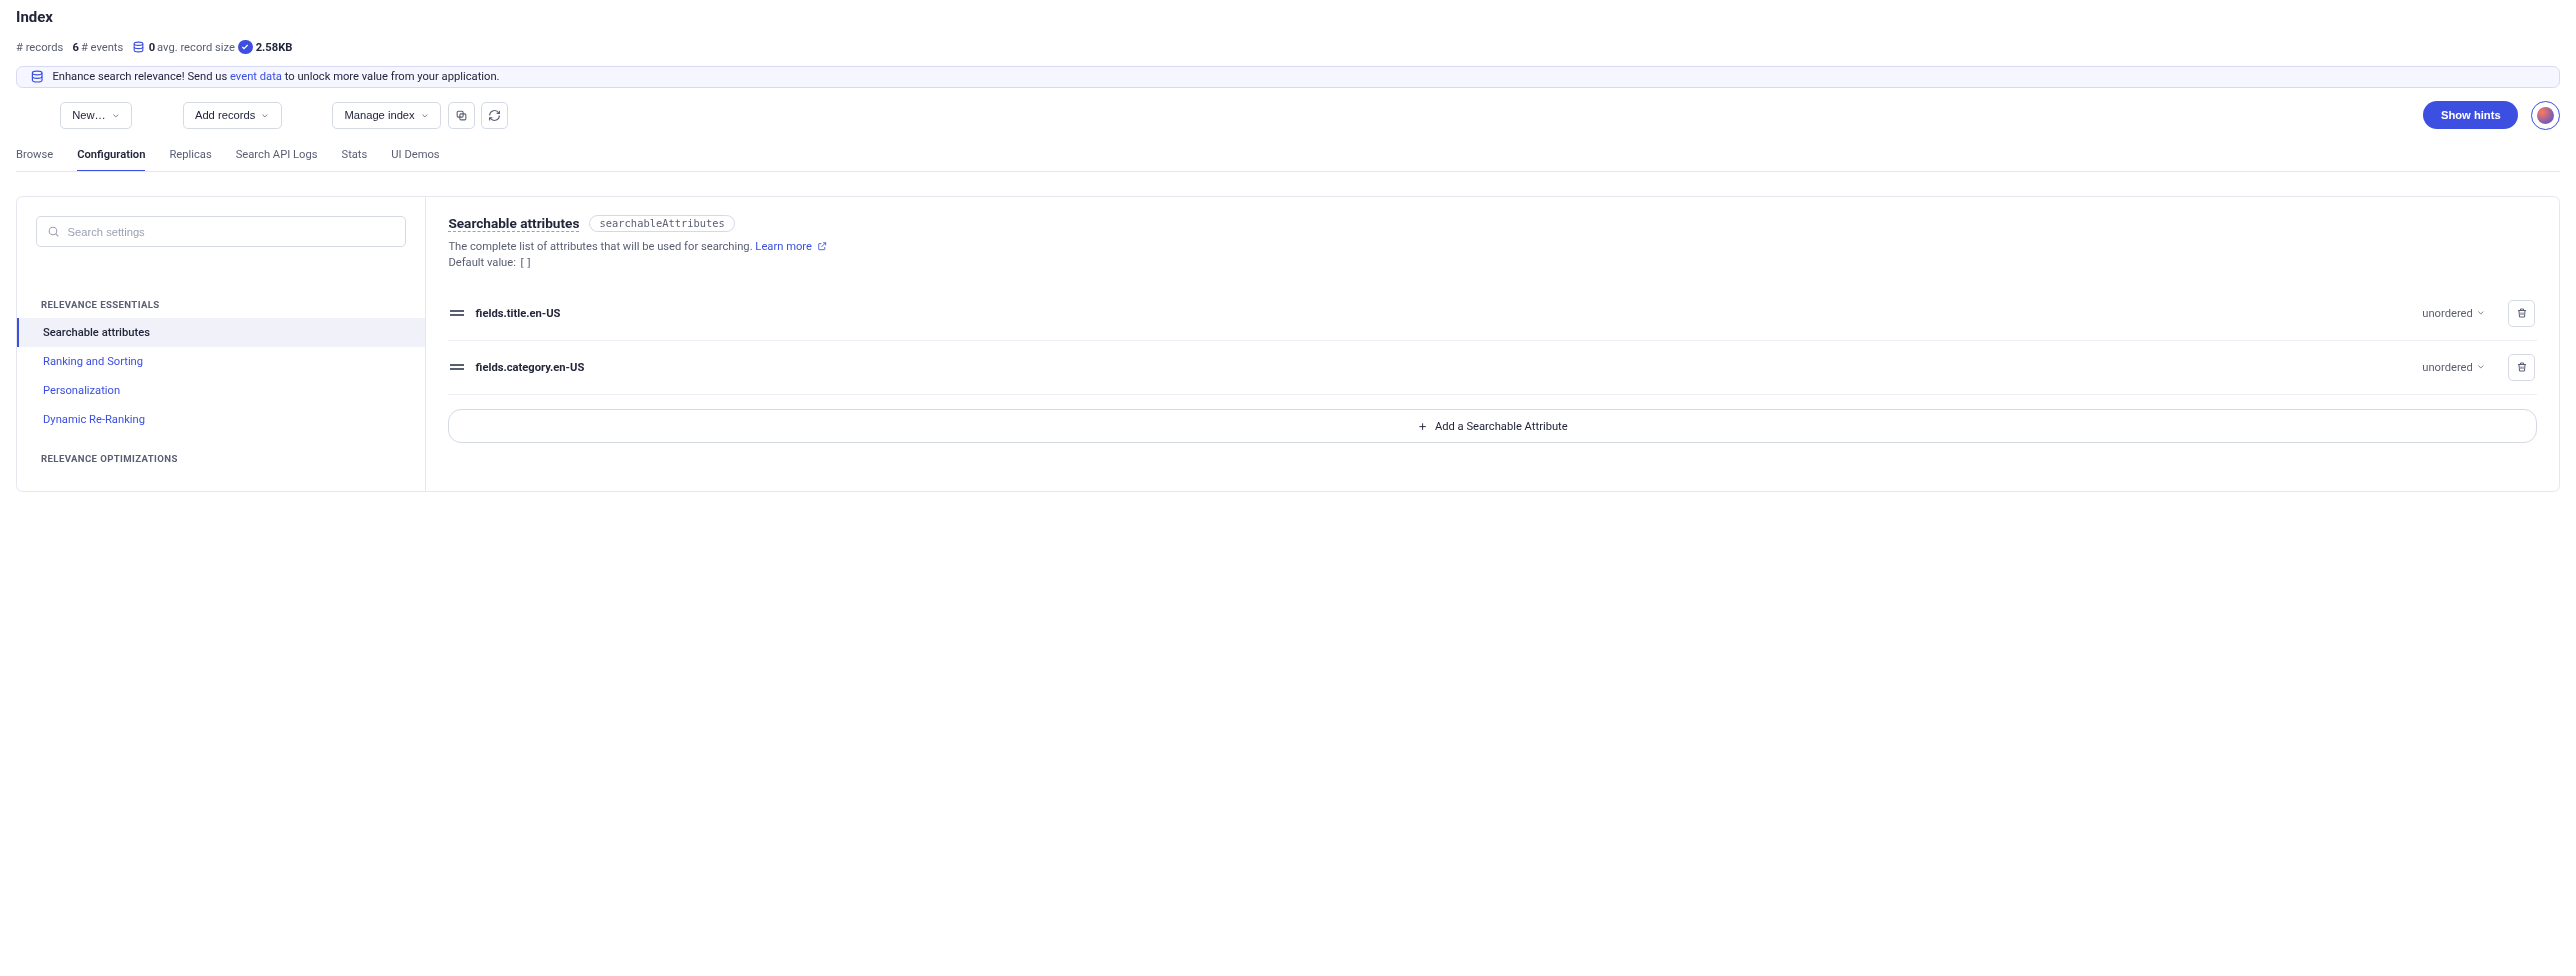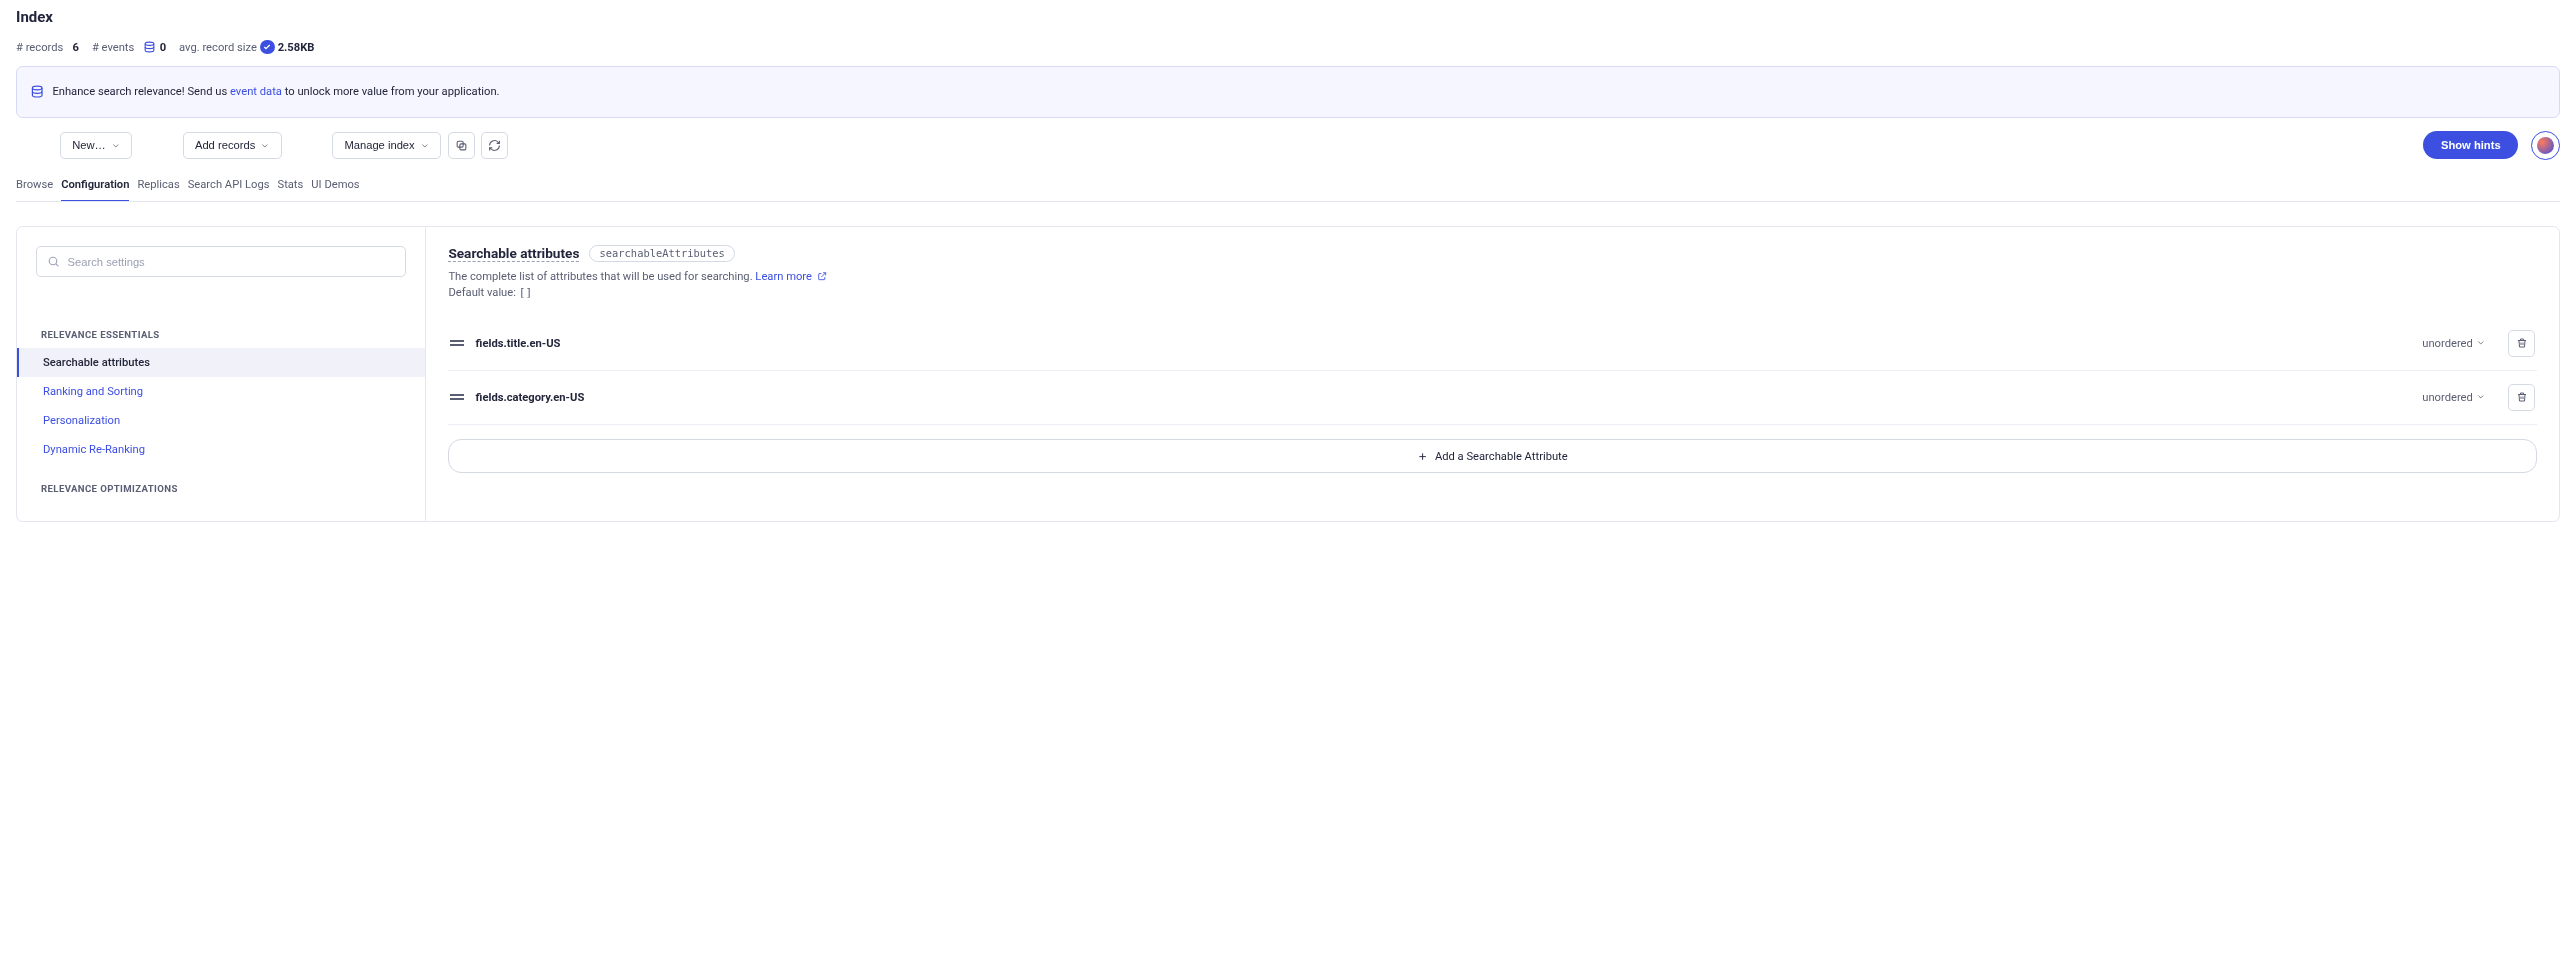--- a/index.html
+++ b/index.html
@@ -4,30 +4,30 @@
 <style>
   * { box-sizing: border-box; margin: 0; padding: 0; }
   body {
     font-family: -apple-system, BlinkMacSystemFont, "Segoe UI", Roboto, Helvetica, Arial, sans-serif;
     background: #fff;
     color: #23263b;
     font-size: 11.2px;
     padding: 8px 16px;
   }
   .page-title { font-size: 15px; font-weight: 700; margin-bottom: 14px; }
-  .stats-row { display: flex; gap: 13px; align-items: center; color: #5a5e73; margin-bottom: 11.2px; }
+  .stats-row { display: flex; gap: 2px; align-items: center; color: #5a5e73; margin-bottom: 11.2px; }
   .stats-row .bold { font-weight: 700; color: #23263b; }
   .stats-row .iconwrap { display: inline-flex; align-items: center; gap: 3.2px; }
   .badge-circle {
     width:14.4px; height:14.4px; border-radius:50%; background:#3c4fe0;
     display:inline-flex; align-items:center; justify-content:center;
   }
   .banner {
     border:0.8px solid #d6d9f5; background:#f5f6ff; border-radius:6.4px;
-    padding:18px 13px; display:flex; align-items:center; gap:8px; margin-bottom:13px;
+    padding:3px 13px; display:flex; align-items:center; gap:8px; margin-bottom:13px;
   }
   .banner a { color:#3c4fe0; text-decoration:none; }
   .toolbar-row { display:flex; align-items:center; justify-content:space-between; margin-bottom:14.4px; }
   .toolbar-left { display:flex; gap:6.4px; align-items:center; }
   .btn-outline {
     border:0.8px solid #d4d9e4; background:#fff; border-radius:4.8px; padding:6.4px 11.2px;
     display:inline-flex; align-items:center; gap:4.8px; cursor:pointer; font-size:11.2px; color:#23263b;margin-left:44px;
   }
   .btn-icon {
     border:0.8px solid #d4d9e4; background:#fff; border-radius:4.8px; width:27px; height:27px;
@@ -35,21 +35,21 @@
   }
   .btn-primary {
     background:#3c4fe0; color:#fff; border:none; border-radius:801px; padding:8px 17.6px;
     font-weight:600; font-size:11.2px; cursor:pointer;
   }
   .avatar-ring {
     width:29px; height:29px; border:1.6px solid #3c4fe0; border-radius:50%; background:#fff;
     display:inline-flex; align-items:center; justify-content:center; margin-left:6.4px;
   }
   .avatar-ring .dot { width:17.6px; height:17.6px; border-radius:50%; background:radial-gradient(circle at 30% 30%, #ff7a59, #3c4fe0); }
-  .tabs { display:flex; gap:8px; border-bottom:0.8px solid #e5e7f0; margin-bottom:0;margin-top:8px; }
+  .tabs { display:flex; gap:24px; border-bottom:0.8px solid #e5e7f0; margin-bottom:0;margin-top:8px; }
   .tab { padding:3.2px 0 9.6px; color:#5a5e73; cursor:pointer; }
   .tab.active { color:#23263b; font-weight:600; border-bottom:1.6px solid #3c4fe0; }
   .panel {
     border:0.8px solid #e5e7f0; border-radius:6.4px; margin-top:24px; display:flex; min-height:240px;
   }
   .panel-left { width:409px; border-right:0.8px solid #e5e7f0; padding:19px 0; }
   .panel-right { flex:1; padding:17.6px 22.4px; }
   .search-wrap { padding:0 19px 19px; }
   .search-input-box {
     border:0.8px solid #d4d9e4; border-radius:4.8px; padding:8px 9.6px; display:flex; align-items:center; gap:8px;

